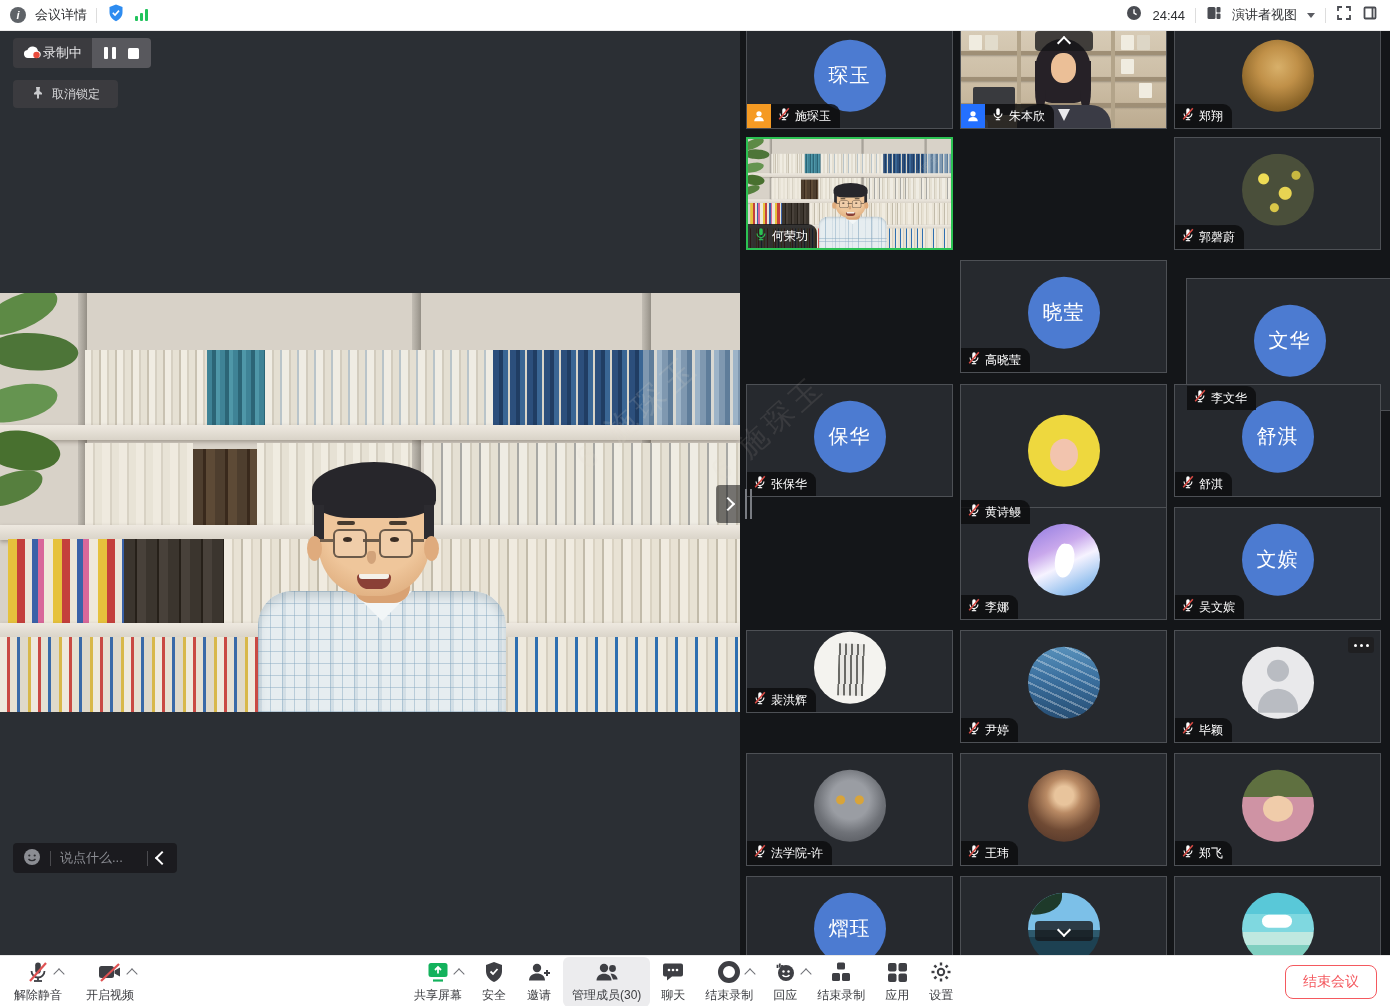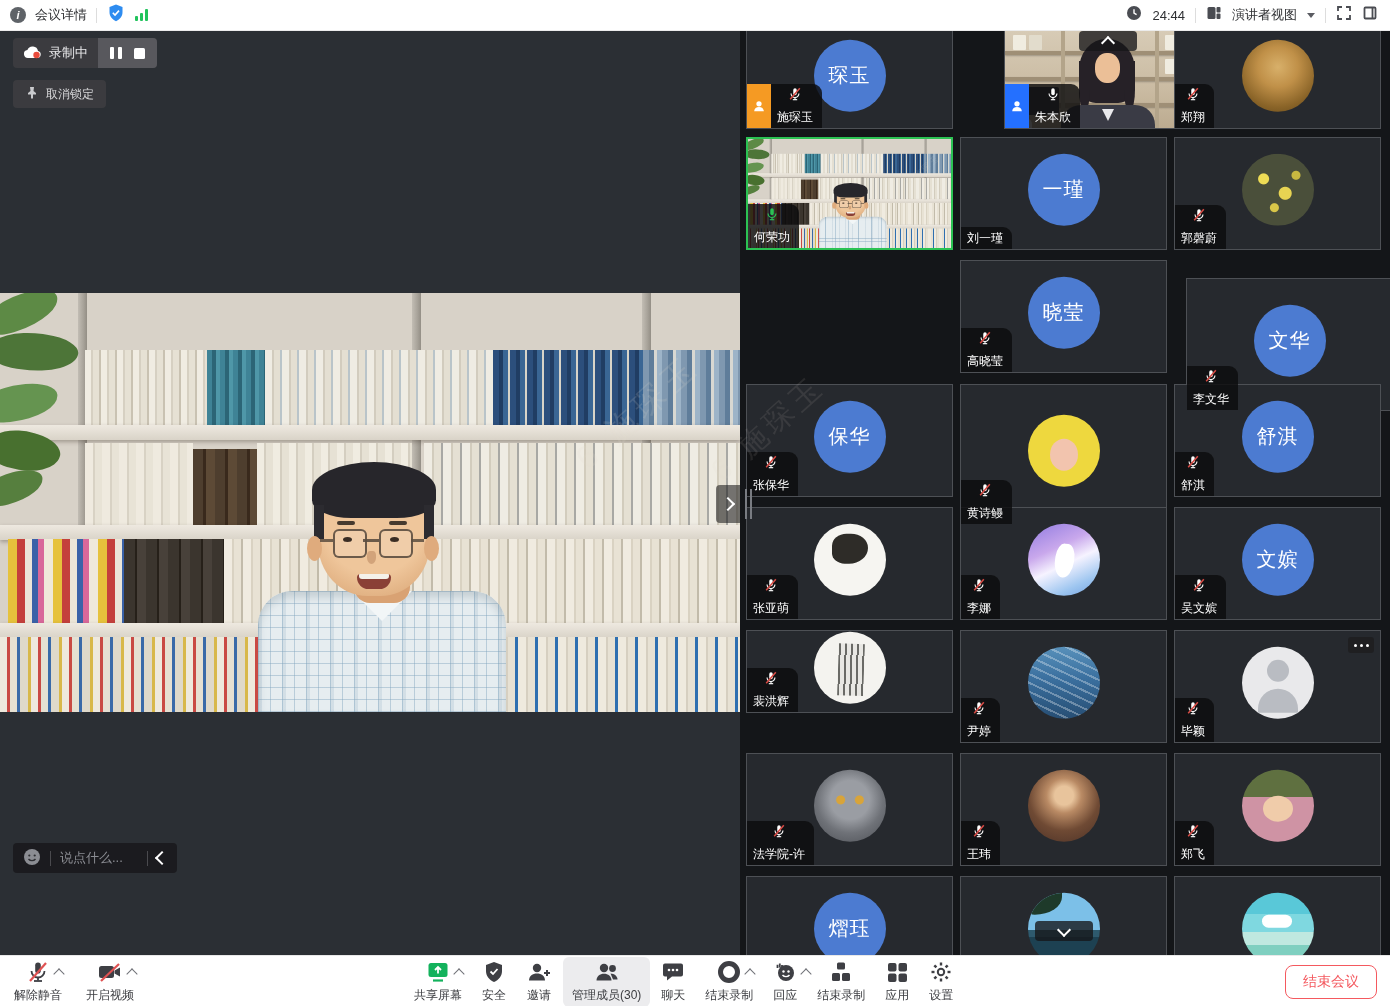--- a/index.html
+++ b/index.html
@@ -14,27 +14,27 @@
   .vdiv{width:1px;height:15px;background:#dddddd;}
   .info-ic{width:16px;height:16px;border-radius:50%;background:#5f6368;color:#fff;font-size:11px;
            display:flex;align-items:center;justify-content:center;font-style:italic;font-weight:bold;}
   .sig{display:flex;align-items:flex-end;gap:2px;height:12px;}
   .sig i{display:block;width:3px;background:#21c35c;border-radius:1px;}
   .caret{width:0;height:0;border-left:4px solid transparent;border-right:4px solid transparent;border-top:5px solid #5a5c62;}
   
   #stage{position:absolute;left:0;top:30px;width:740px;height:925px;background:#2b2f34;overflow:hidden;}
   .pill{position:absolute;display:flex;align-items:center;background:#3b3b3f;border-radius:4px;color:#e8e8ea;font-size:13px;}
   #rec-pill{left:13px;top:8px;height:30px;padding:0;}
-  #rec-pill .rec-main{display:flex;align-items:center;gap:6px;padding:0 10px;}
+  #rec-pill .rec-main{display:flex;align-items:center;padding:0 10px;}
   #rec-pill .rec-ctrls{display:flex;align-items:center;gap:12px;background:#58585d;height:30px;
          padding:0 12px;border-radius:0 4px 4px 0;}
   .ic-pause{display:flex;gap:4px;}
   .ic-pause i{display:block;width:4px;height:12px;background:#fff;border-radius:1px;}
   .ic-stop{width:11px;height:11px;background:#fff;border-radius:1.5px;}
-  #unlock-pill{left:13px;top:50px;height:28px;padding:0 12px;gap:7px;font-size:12px;color:#d8d8da;}
+  #unlock-pill{left:13px;top:50px;height:28px;padding:0 18px;gap:7px;font-size:12px;color:#d8d8da;}
   #chat-pill{left:13px;top:813px;height:30px;padding:0 10px;gap:9px;background:rgba(26,26,29,.92);}
   #chat-pill .ph{color:#8b8d93;font-size:13px;width:78px;}
   .chev{display:inline-block;width:8px;height:8px;border-left:2px solid #fff;border-bottom:2px solid #fff;}
   .chev.left{transform:rotate(45deg);}  .chev.right{transform:rotate(-135deg);}
   .chev.up{transform:rotate(135deg);}   .chev.down{transform:rotate(-45deg);}
   #expand-btn{position:absolute;left:716px;top:455px;width:24px;height:38px;background:rgba(14,14,16,.55);
       border-radius:4px 0 0 4px;display:flex;align-items:center;justify-content:center;z-index:8;cursor:pointer;}
   .drag-handle{position:absolute;top:489px;width:2px;height:30px;background:#797c82;z-index:31;}
   
   #speaker-video{position:absolute;left:0;top:263px;width:740px;height:419px;overflow:hidden;}
@@ -122,21 +122,21 @@
   .av-child{background:linear-gradient(180deg,#5f7040 0 38%,#cf93a4 38% 100%);}
   .av-child::after{content:'';position:absolute;left:21px;top:26px;width:30px;height:26px;background:#f0ccaa;border-radius:50%;}
   .av-lake{background:linear-gradient(180deg,#7cc0e8 0 52%,#2e5a6e 52% 62%,#1d4152 62% 100%);}
   .av-lake::before{content:'';position:absolute;left:0;top:0;width:34px;height:22px;background:#1e3a2a;border-radius:0 0 80% 20%;}
   .av-beach{background:linear-gradient(180deg,#59c8d8 0 30%,#7fd8e0 30% 55%,#bfe8e0 55% 72%,#7fcfc0 72% 100%);}
   .av-beach::after{content:'';position:absolute;left:20px;top:22px;width:30px;height:13px;background:#fff;border-radius:10px;}
   .tag{position:absolute;left:0;bottom:0;display:flex;align-items:stretch;z-index:4;}
   .badge{width:24px;display:flex;align-items:center;justify-content:center;}
   .badge.host{background:#f59a23;} .badge.member{background:#2470ff;}
   .lbl{display:flex;align-items:center;gap:4px;background:rgba(12,12,14,.82);padding:3px 9px 3px 6px;
-       border-top-right-radius:9px;color:#fff;font-size:12px;line-height:16px;white-space:nowrap;flex-direction:column;}
+       border-top-right-radius:9px;color:#fff;font-size:12px;line-height:16px;white-space:nowrap;}
   .ov-top,.ov-mid{position:absolute;left:50%;transform:translateX(-50%);width:58px;height:20px;
        background:rgba(22,22,24,.78);border-radius:4px;display:flex;align-items:center;justify-content:center;z-index:5;cursor:pointer;}
   .ov-top{top:0;} .ov-mid{top:44px;}
   .ov-more{position:absolute;right:6px;top:6px;width:26px;height:16px;background:rgba(30,30,33,.92);border-radius:3px;
        display:flex;gap:3px;align-items:center;justify-content:center;z-index:5;cursor:pointer;}
   .ov-more i{display:block;width:3px;height:3px;border-radius:50%;background:#fff;}
   .mini-lib{position:absolute;inset:0;overflow:hidden;}
   .mini-lib .scene-lib{position:absolute;left:0;top:0;transform:scale(0.2743,0.2601);transform-origin:0 0;}
   .scene-room{position:absolute;inset:0;background:linear-gradient(180deg,#d7cbb6 0%,#cabba2 60%,#bcab90 100%);overflow:hidden;}
   .scene-room div{position:absolute;}
@@ -322,21 +322,21 @@
                 <rect x="6" y="1.5" width="4" height="8" rx="2" fill="#fff"></rect>
                 <path d="M3.5 7.5a4.5 4.5 0 0 0 9 0" fill="none" stroke="#fff" stroke-width="1.3"></path>
                 <line x1="8" y1="12" x2="8" y2="14.5" stroke="#fff" stroke-width="1.3"></line>
                 <line x1="5.5" y1="14.5" x2="10.5" y2="14.5" stroke="#fff" stroke-width="1.3"></line>
                 <line x1="13.5" y1="1.5" x2="2.5" y2="14" stroke="#d84b45" stroke-width="1.8"></line>
               </svg></span>
             <span>施琛玉</span>
           </span>
         </div>
       </div>
-      <div class="tile" style="left: 220px; top: 0px; height: 99px; margin-left: 44px;">
+      <div class="tile" style="left: 220px; top: 0px; height: 99px;">
   <div class="scene-room">
     <div class="r-sh" style="top:20px"></div>
           <div class="r-sh" style="top:46px"></div>
           <div class="r-sh" style="top:72px"></div>
     <div class="r-post" style="left:56px"></div>
           <div class="r-post" style="left:150px"></div>
     <div class="r-box" style="left:8px;top:4px"></div>
           <div class="r-box" style="left:24px;top:4px;background:#e2dccc"></div>
     <div class="r-box" style="left:160px;top:4px"></div>
           <div class="r-box" style="left:176px;top:4px;background:#ddd6c6"></div>
@@ -445,30 +445,20 @@
             <span><svg width="14" height="14" viewBox="0 0 16 16">
                 <rect x="6" y="1.5" width="4" height="8" rx="2" fill="#2bc253"></rect>
                 <path d="M3.5 7.5a4.5 4.5 0 0 0 9 0" fill="none" stroke="#2bc253" stroke-width="1.3"></path>
                 <line x1="8" y1="12" x2="8" y2="14.5" stroke="#2bc253" stroke-width="1.3"></line>
                 <line x1="5.5" y1="14.5" x2="10.5" y2="14.5" stroke="#2bc253" stroke-width="1.3"></line>
               </svg></span>
             <span>何荣功</span>
           </span>
         </div>
       </div>
-      <div class="tile" style="left: 220px; top: 107px; height: 113px;">
-        <div class="av av-init">
-          <span>一瑾</span>
-        </div>
-        <div class="tag">
-          <span class="lbl">
-            <span>刘一瑾</span>
-          </span>
-        </div>
-      </div>
       <div class="tile" style="left: 434px; top: 107px; height: 113px;">
         <div class="av av-flowers"></div>
         <div class="tag">
           <span class="lbl">
             <span><svg width="14" height="14" viewBox="0 0 16 16">
                 <rect x="6" y="1.5" width="4" height="8" rx="2" fill="#fff"></rect>
                 <path d="M3.5 7.5a4.5 4.5 0 0 0 9 0" fill="none" stroke="#fff" stroke-width="1.3"></path>
                 <line x1="8" y1="12" x2="8" y2="14.5" stroke="#fff" stroke-width="1.3"></line>
                 <line x1="5.5" y1="14.5" x2="10.5" y2="14.5" stroke="#fff" stroke-width="1.3"></line>
                 <line x1="13.5" y1="1.5" x2="2.5" y2="14" stroke="#d84b45" stroke-width="1.8"></line>
@@ -550,35 +540,20 @@
         <div class="tag">
           <span class="lbl">
             <span><svg width="14" height="14" viewBox="0 0 16 16">
                 <rect x="6" y="1.5" width="4" height="8" rx="2" fill="#fff"></rect>
                 <path d="M3.5 7.5a4.5 4.5 0 0 0 9 0" fill="none" stroke="#fff" stroke-width="1.3"></path>
                 <line x1="8" y1="12" x2="8" y2="14.5" stroke="#fff" stroke-width="1.3"></line>
                 <line x1="5.5" y1="14.5" x2="10.5" y2="14.5" stroke="#fff" stroke-width="1.3"></line>
                 <line x1="13.5" y1="1.5" x2="2.5" y2="14" stroke="#d84b45" stroke-width="1.8"></line>
               </svg></span>
             <span>舒淇</span>
-          </span>
-        </div>
-      </div>
-      <div class="tile" style="left: 6px; top: 477px; height: 113px;">
-        <div class="av av-ink"></div>
-        <div class="tag">
-          <span class="lbl">
-            <span><svg width="14" height="14" viewBox="0 0 16 16">
-                <rect x="6" y="1.5" width="4" height="8" rx="2" fill="#fff"></rect>
-                <path d="M3.5 7.5a4.5 4.5 0 0 0 9 0" fill="none" stroke="#fff" stroke-width="1.3"></path>
-                <line x1="8" y1="12" x2="8" y2="14.5" stroke="#fff" stroke-width="1.3"></line>
-                <line x1="5.5" y1="14.5" x2="10.5" y2="14.5" stroke="#fff" stroke-width="1.3"></line>
-                <line x1="13.5" y1="1.5" x2="2.5" y2="14" stroke="#d84b45" stroke-width="1.8"></line>
-              </svg></span>
-            <span>张亚萌</span>
           </span>
         </div>
       </div>
       <div class="tile" style="left: 220px; top: 477px; height: 113px;">
         <div class="av av-dancer"></div>
         <div class="tag">
           <span class="lbl">
             <span><svg width="14" height="14" viewBox="0 0 16 16">
                 <rect x="6" y="1.5" width="4" height="8" rx="2" fill="#fff"></rect>
                 <path d="M3.5 7.5a4.5 4.5 0 0 0 9 0" fill="none" stroke="#fff" stroke-width="1.3"></path>

